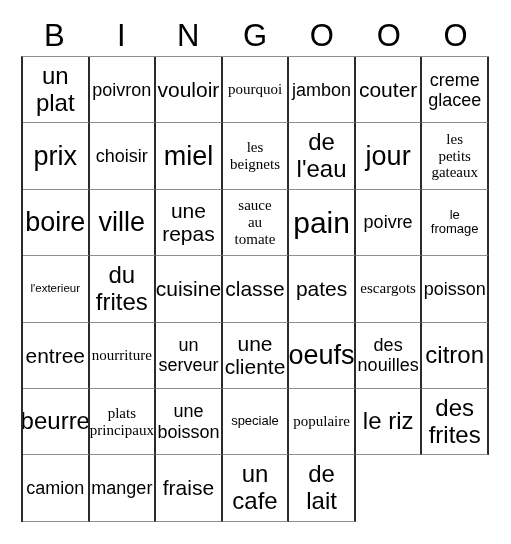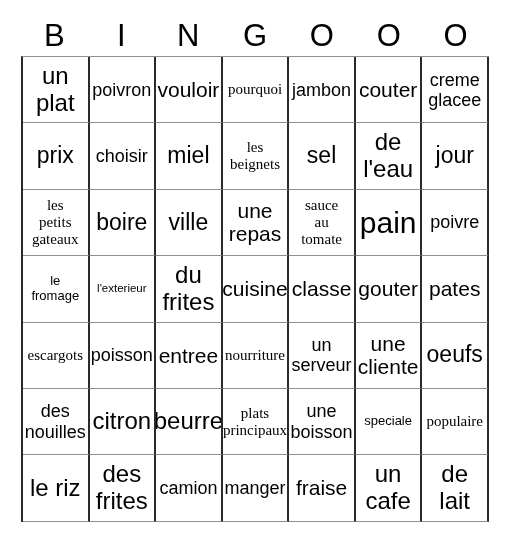--- a/index.html
+++ b/index.html
@@ -55,21 +55,21 @@
     overflow: hidden;
   }
   .cell .txt {
     display: block;
     line-height: 1.12;
     white-space: pre-line;
     word-break: normal;
   }
   
   .s-xxl .txt { font-size: 30px; text-align: right; }
-  .s-xl  .txt { font-size: 23px; text-align: right; }
+  .s-xl  .txt { font-size: 27px; text-align: right; }
   .s-lg  .txt { font-size: 24px; }
   .s-md  .txt { font-size: 21px; }
   .s-sm  .txt { font-size: 18px; }
   .s-xs  .txt { font-size: 13px; }
   .s-xxs .txt { font-size: 15px; font-family: Liberation Serif, serif; }
   .s-tiny .txt { font-size: 11.5px; text-align: center; }
 </style>
 </head>
 <body>
 
@@ -129,23 +129,20 @@
       <div class="cell s-sm">
         <span class="txt">choisir</span>
       </div>
       <div class="cell s-xl">
         <span class="txt">miel</span>
       </div>
       <div class="cell s-xxs">
         <span class="txt">les
 beignets</span>
       </div>
-      <div class="cell s-xl">
-        <span class="txt">sel</span>
-      </div>
       <div class="cell s-lg">
         <span class="txt">de
 l'eau</span>
       </div>
       <div class="cell s-xl">
         <span class="txt">jour</span>
       </div>
       <div class="cell s-xxs">
         <span class="txt">les
 petits
@@ -183,23 +180,20 @@
         <span class="txt">du
 frites</span>
       </div>
       <div class="cell s-md">
         <span class="txt">cuisine</span>
       </div>
       <div class="cell s-md">
         <span class="txt">classe</span>
       </div>
       <div class="cell s-md">
-        <span class="txt">gouter</span>
-      </div>
-      <div class="cell s-md">
         <span class="txt">pates</span>
       </div>
       <div class="cell s-xxs">
         <span class="txt">escargots</span>
       </div>
       <div class="cell s-sm">
         <span class="txt">poisson</span>
       </div>
       <div class="cell s-md">
         <span class="txt">entree</span>

